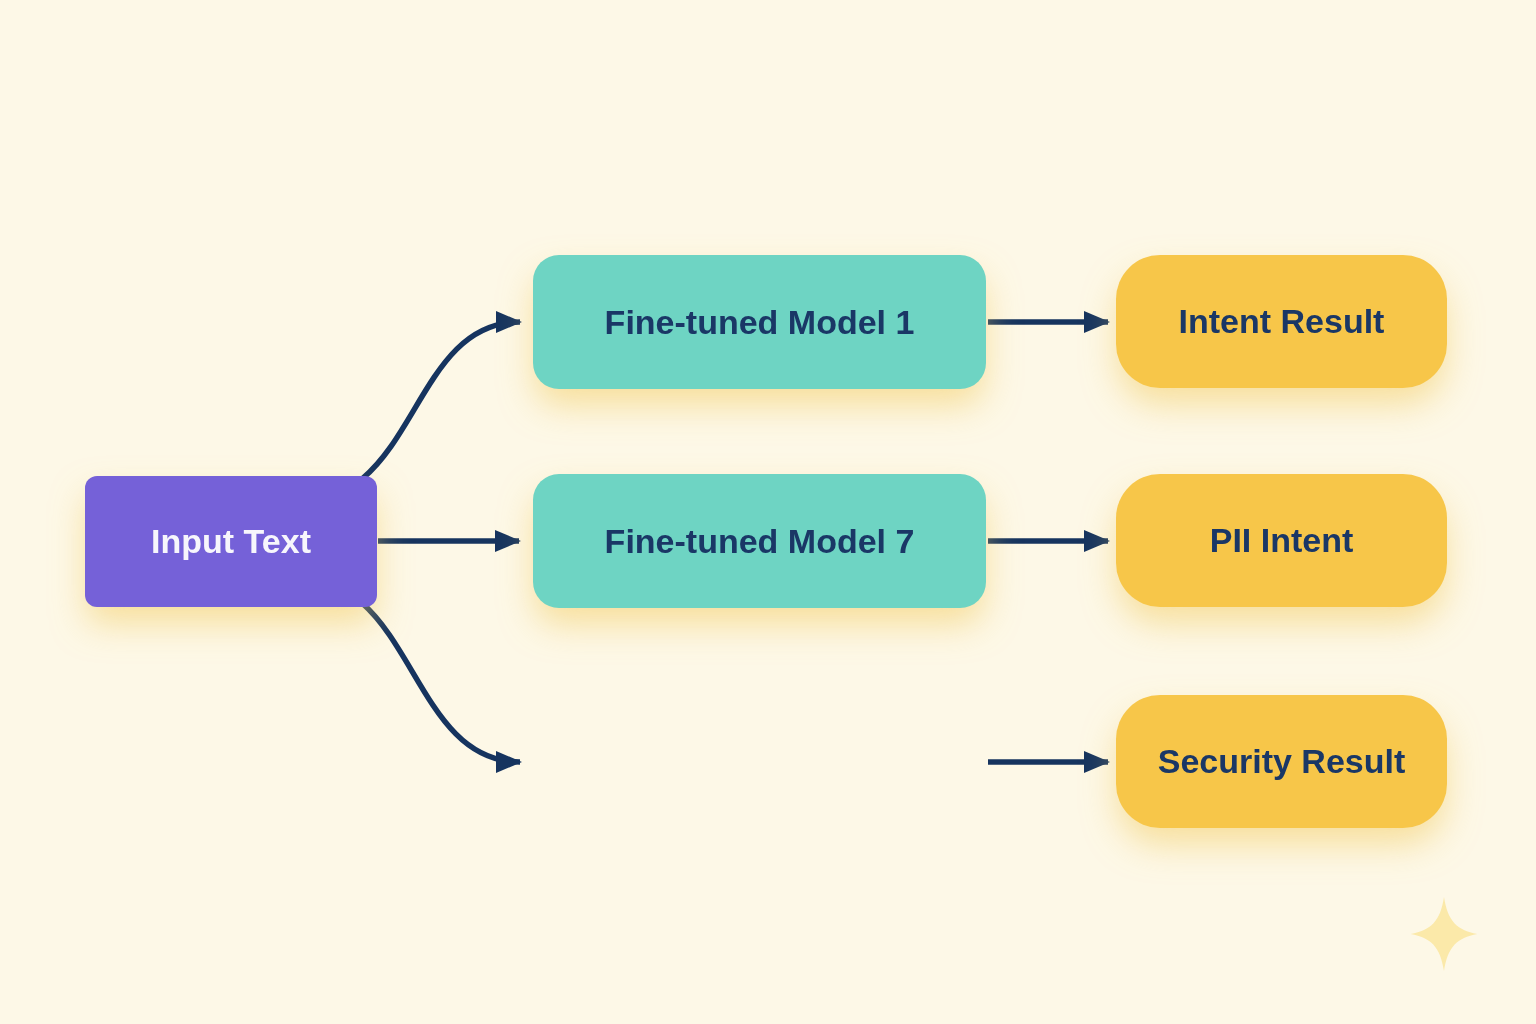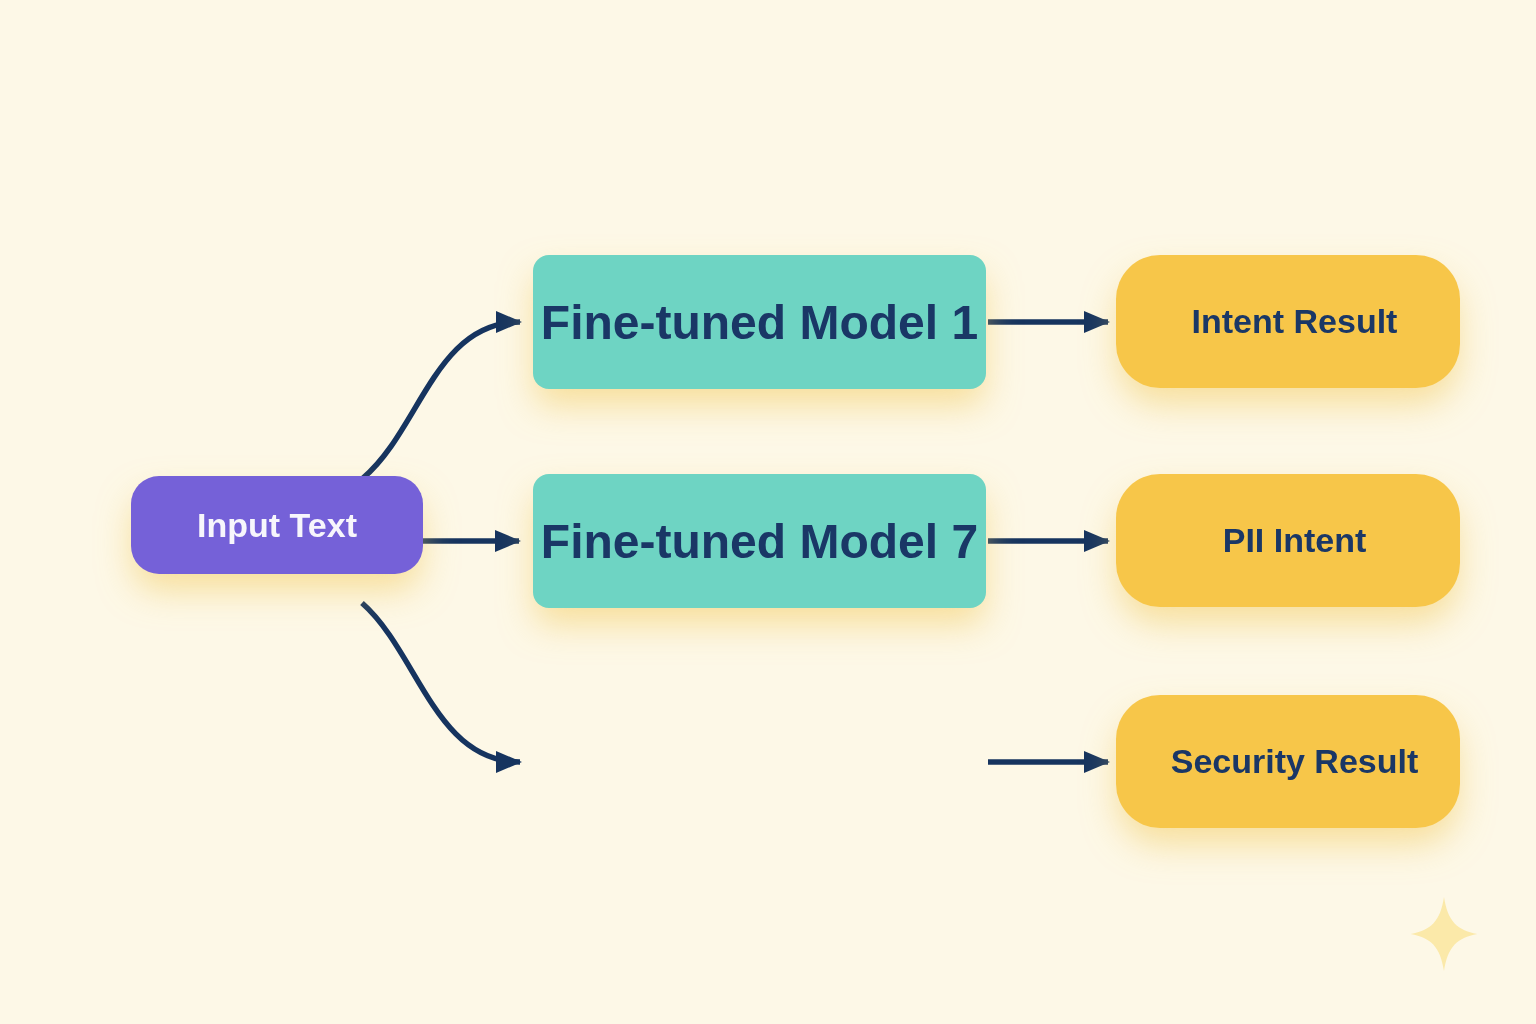--- a/index.html
+++ b/index.html
@@ -29,45 +29,43 @@
     align-items: center;
     justify-content: center;
     font-weight: 700;
     text-align: center;
     box-shadow: 0 18px 34px -2px rgba(243, 202, 92, 0.55);
   }
   .node-input {
     left: 85px;
     top: 476px;
     width: 292px;
-    height: 98px;
+    height: 131px;
     background: #7561D8;
-    border-radius: 28px;
+    border-radius: 12px;
     color: #F7F6FC;
     font-size: 34px;
-    margin-left: 46px;
   }
   .node-model {
     left: 533px;
     width: 453px;
     height: 134px;
     background: #6ED4C3;
-    border-radius: 16px;
+    border-radius: 26px;
     color: #1A3766;
-    font-size: 48px;
+    font-size: 34px;
   }
   .node-result {
     left: 1116px;
     width: 331px;
     height: 133px;
     background: #F7C649;
     border-radius: 44px;
     color: #1A3766;
     font-size: 34px;
-    padding-left: 13px;
   }
   .row-1 { top: 255px; }
   .row-2 { top: 474px; }
   .row-3 { top: 695px; }
   .sparkle {
     position: absolute;
     left: 1407px;
     top: 893px;
     width: 74px;
     height: 82px;

